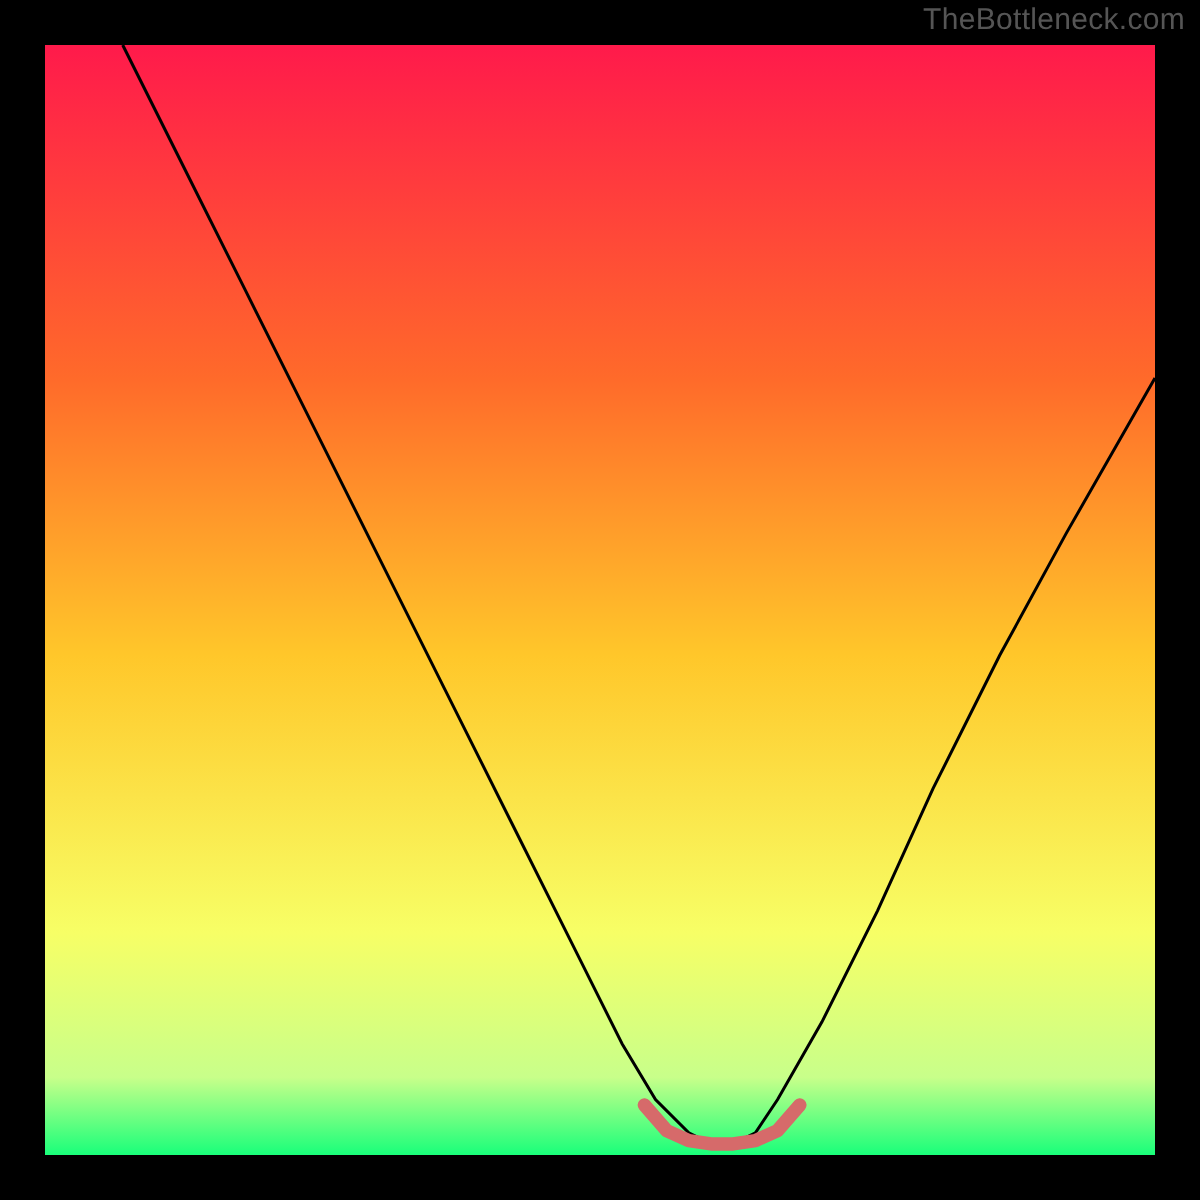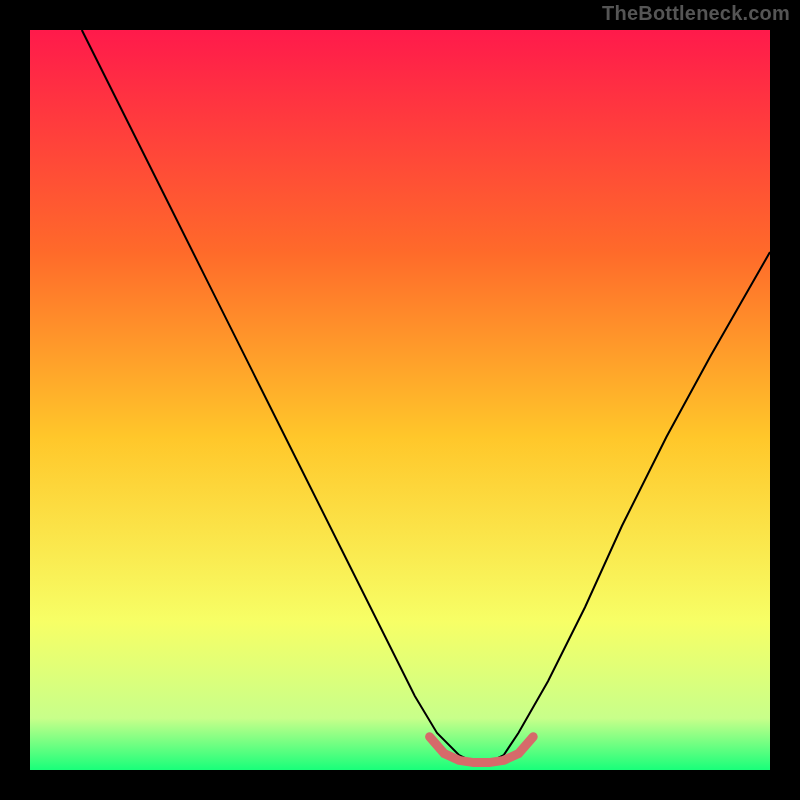--- a/index.html
+++ b/index.html
@@ -16,21 +16,21 @@
     width: 800px;
     height: 800px;
     background: #000;
   }
   .watermark {
     position: absolute;
     top: 2px;
     right: 10px;
     color: #555;
     font-size: 20px;
-    font-weight: 700;
+    font-weight: 400;
     letter-spacing: 0.2px;
     user-select: none;
   }
   svg {
     position: absolute;
     left: 0;
     top: 0;
   }
 </style>
 </head>

